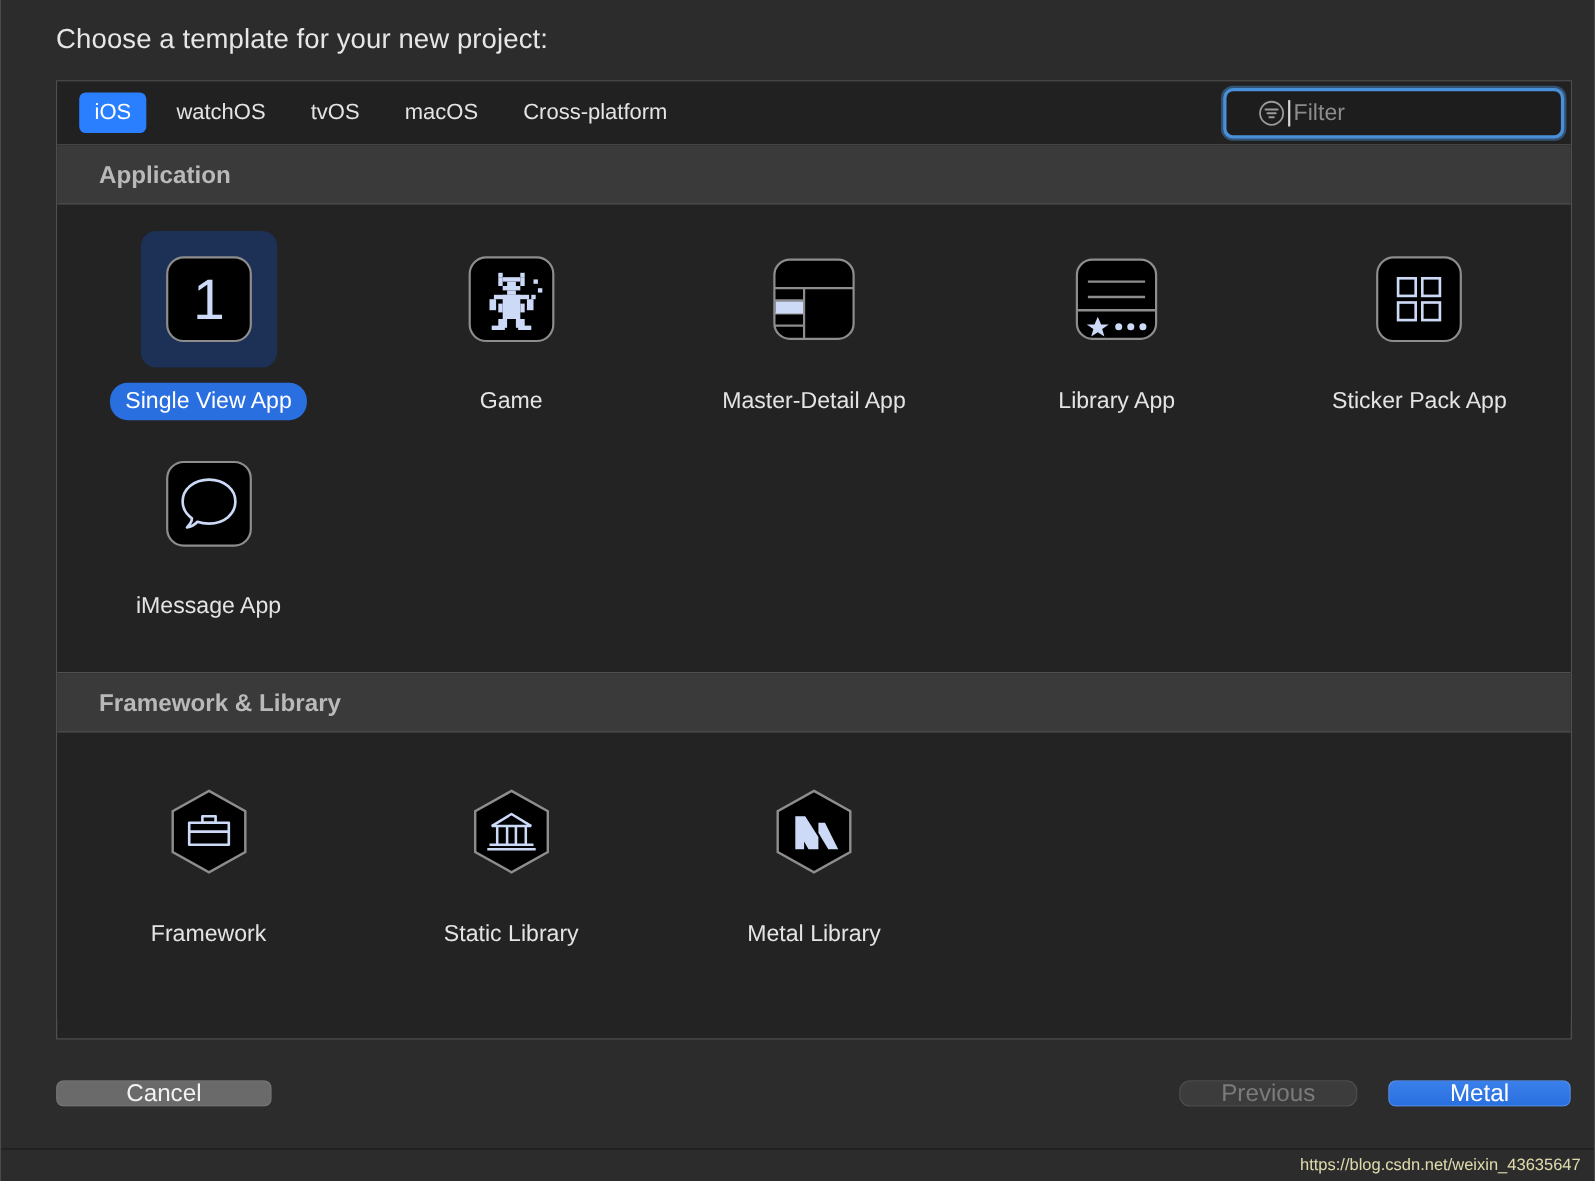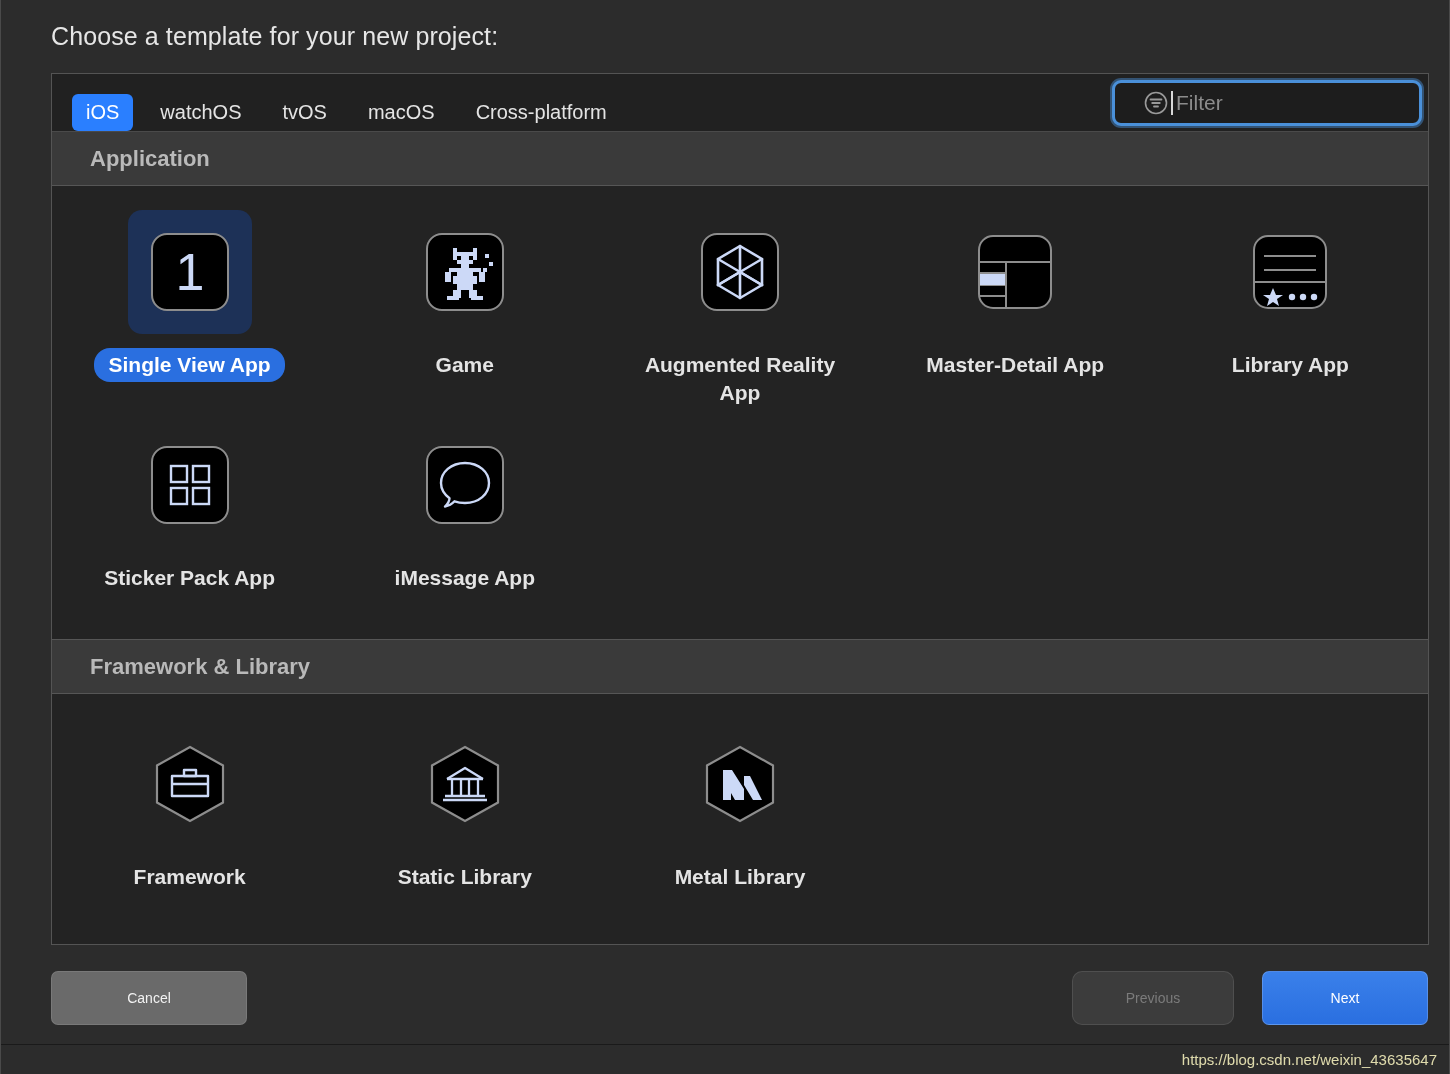--- a/index.html
+++ b/index.html
@@ -43,21 +43,21 @@
     overflow: hidden;
   }
 
   
   .tabbar {
     position: relative;
     height: 58px;
     background: #212121;
     border-bottom: 1px solid #4a4a4a;
     display: flex;
-    align-items: flex-end;
+    align-items: center;
     padding-left: 20px;
   }
   .tab {
     font-size: 20px;
     color: #e4e4e4;
     padding: 7px 14px;
     border-radius: 6px;
     margin-right: 13px;
     white-space: nowrap;
     cursor: default;
@@ -142,21 +142,20 @@
 
   .cell-label {
     margin-top: 14px;
     font-size: 21px;
     color: #e4e4e4;
     text-align: center;
     line-height: 1.32;
     max-width: 230px;
     padding: 3px 14px;
     border-radius: 16px;
-    font-weight: bold;
   }
   .cell.selected .cell-label {
     background: #2a6fe0;
     color: #ffffff;
   }
 
   
   .block-divider {
     height: 1px;
     background: #565656;
@@ -165,28 +164,29 @@
   
   .footer {
     position: absolute;
     left: 0;
     top: 955px;
     width: 1450px;
     height: 85px;
   }
   .btn {
     position: absolute;
-    height: 54px;
+    height: 24px;
     border-radius: 7px;
-    font-size: 14px;
+    font-size: 22px;
     display: flex;
     align-items: center;
     justify-content: center;
     border: 1px solid rgba(255,255,255,.10);
     cursor: default;
+    margin-top: 11px;
   }
   .btn-cancel {
     left: 50px; top: 16px; width: 196px;
     background: #6a6a6a;
     color: #f2f2f2;
   }
   .btn-previous {
     left: 1071px; top: 16px; width: 162px;
     background: #3c3c3c;
     color: #7b7b7b;
@@ -285,37 +285,20 @@
                 <rect x="48" y="66" width="12" height="4"></rect>
               <rect x="62" y="24" width="4" height="4"></rect>
                 <rect x="66" y="32" width="4" height="4"></rect>
                 <rect x="60" y="38" width="4" height="4"></rect>
             </g>
           </svg>
         </div>
         <div class="cell-label">Game</div>
       </div>
 
-      <div class="cell">
-        <div class="icon-box">
-          <svg class="icon-inner" viewBox="0 0 84 84">
-            <rect x="4" y="4" width="76" height="76" rx="15" fill="#000" stroke="#8d8d8d" stroke-width="2"></rect>
-            <g fill="none" stroke="#ccd9f7" stroke-width="2.6" stroke-linecap="round" stroke-linejoin="round">
-              <polygon points="42,16 64,29 64,55 42,68 20,55 20,29"></polygon>
-              <line x1="42" y1="16" x2="42" y2="42"></line>
-              <line x1="42" y1="42" x2="20" y2="55"></line>
-              <line x1="42" y1="42" x2="64" y2="55"></line>
-              <line x1="42" y1="42" x2="42" y2="68"></line>
-              <line x1="20" y1="29" x2="64" y2="55"></line>
-              <line x1="64" y1="29" x2="20" y2="55"></line>
-            </g>
-          </svg>
-        </div>
-        <div class="cell-label">Augmented Reality App</div>
-      </div>
 
 
       <div class="cell">
         <div class="icon-box">
           <svg class="icon-inner" viewBox="0 0 84 84">
             <rect x="6" y="6" width="72" height="72" rx="14" fill="#000" stroke="#8d8d8d" stroke-width="2"></rect>
             <line x1="6" y1="32" x2="78" y2="32" stroke="#8d8d8d" stroke-width="2"></line>
             <line x1="33" y1="32" x2="33" y2="78" stroke="#8d8d8d" stroke-width="2"></line>
             <line x1="6" y1="43" x2="33" y2="43" stroke="#8d8d8d" stroke-width="2"></line>
             <line x1="6" y1="55" x2="33" y2="55" stroke="#8d8d8d" stroke-width="2"></line>
@@ -422,19 +405,19 @@
 
       <div></div>
       <div></div>
     </div>
 
   </div>
 
   <div class="footer">
     <div class="btn btn-cancel">Cancel</div>
     <div class="btn btn-previous">Previous</div>
-    <div class="btn btn-next">Next</div>
+    <div class="btn btn-next">Metal</div>
   </div>
 
   <div class="watermark-rule"></div>
   <div class="watermark">https://blog.csdn.net/weixin_43635647</div>
 
 </div>
 
 </body></html>

